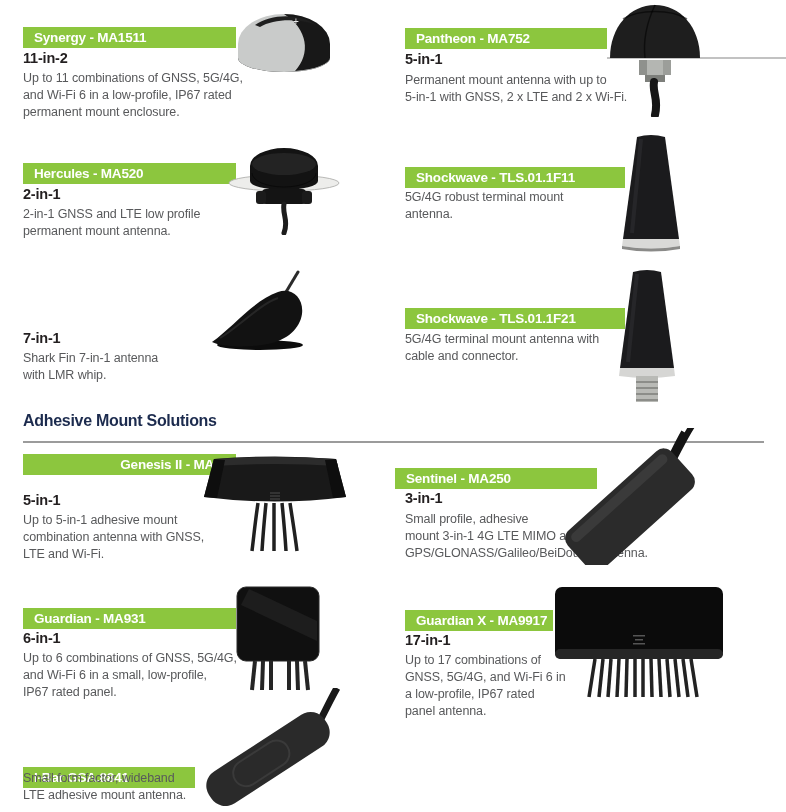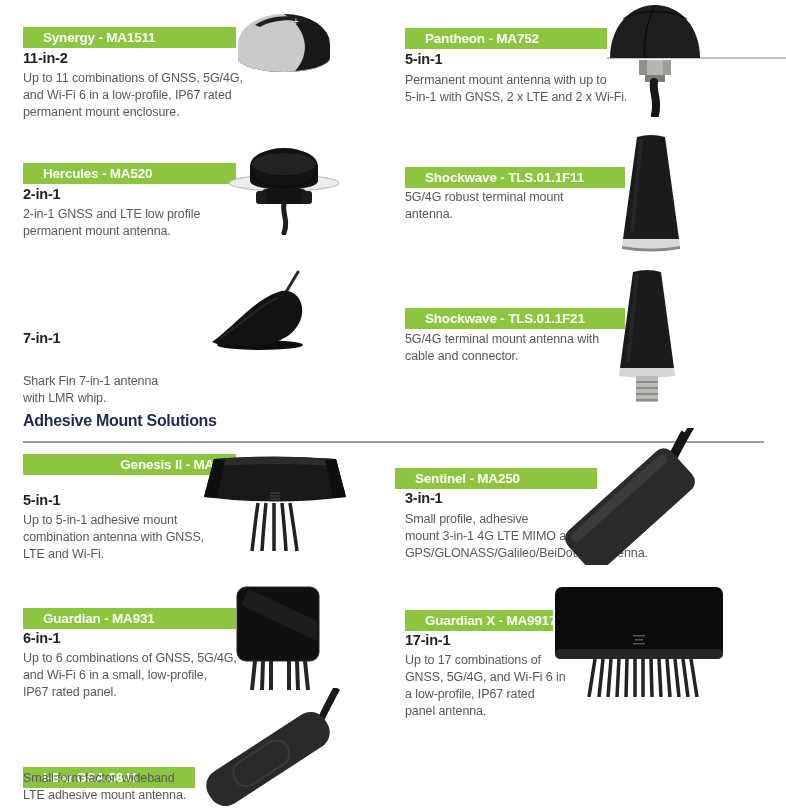--- a/index.html
+++ b/index.html
@@ -2,21 +2,21 @@
 <html><head>
 <meta charset="utf-8">
 <style>
   html,body { margin:0; padding:0; background:#ffffff; }
   .page {
     position:relative; width:786px; height:812px; background:#ffffff;
     font-family:"Liberation Sans", sans-serif; overflow:hidden;
   }
   .banner {
     position:absolute; height:21px; background:#8CC63E; color:#ffffff;
-    font-weight:bold; font-size:13.5px; line-height:21px; padding-left:20px;
+    font-weight:bold; font-size:13.5px; line-height:21px; padding-left:11px;
     box-sizing:border-box; letter-spacing:-0.2px; z-index:1; white-space:nowrap;
   }
   .subtitle {
     position:absolute; font-weight:bold; font-size:14.5px; color:#231F20;
     letter-spacing:-0.2px; z-index:1;
   }
   .desc {
     position:absolute; font-size:12.5px; line-height:17px; color:#58595B;
     white-space:pre-line; letter-spacing:-0.1px; z-index:1;
   }
@@ -80,21 +80,21 @@
   <div class="desc" style="left:405px; top:189px; width:320px;">5G/4G robust terminal mount
 antenna.</div>
   <svg class="img" style="left:615px; top:133px;" width="72" height="120" viewBox="0 0 72 120">
     <path d="M22 4 Q36 0 50 4 L64 106 L8 106 Z" fill="#1b1b1d"></path>
     <path d="M26 6 L17 100" stroke="#2e2e31" stroke-width="4" opacity="0.6"></path>
     <path d="M8 106 L64 106 L65 113 Q36 118 7 113 Z" fill="#d9d9d7"></path>
     <path d="M7 113 Q36 118 65 113 L65 116 Q36 121 7 116 Z" fill="#8a8a88"></path>
   </svg>
 
   <div class="subtitle" style="left:23px; top:330px;">7-in-1</div>
-  <div class="desc" style="left:23px; top:350px; width:300px;margin-top:23px;">Shark Fin 7-in-1 antenna
+  <div class="desc" style="left:23px; top:350px; width:300px;">Shark Fin 7-in-1 antenna
 with LMR whip.</div>
   <svg class="img" style="left:210px; top:270px;" width="100" height="82" viewBox="0 0 100 82">
     <line x1="88" y1="2" x2="70" y2="32" stroke="#2b2b2b" stroke-width="3" stroke-linecap="round"></line>
     <ellipse cx="50" cy="75" rx="43" ry="5" fill="#0c0c0c"></ellipse>
     <path d="M2 72 C22 58 44 30 68 22 C82 17 94 28 92 44 C90 58 78 70 58 74 C38 78 12 77 2 72 Z" fill="#121212"></path>
     <path d="M10 68 C30 56 50 34 68 28" stroke="#2f2f2f" stroke-width="2" fill="none" opacity="0.7"></path>
   </svg>
 
   <div class="banner" style="left:405px; top:308px; width:220px;">Shockwave - TLS.01.1F21</div>
   <div class="desc" style="left:405px; top:331px; width:320px;">5G/4G terminal mount antenna with

